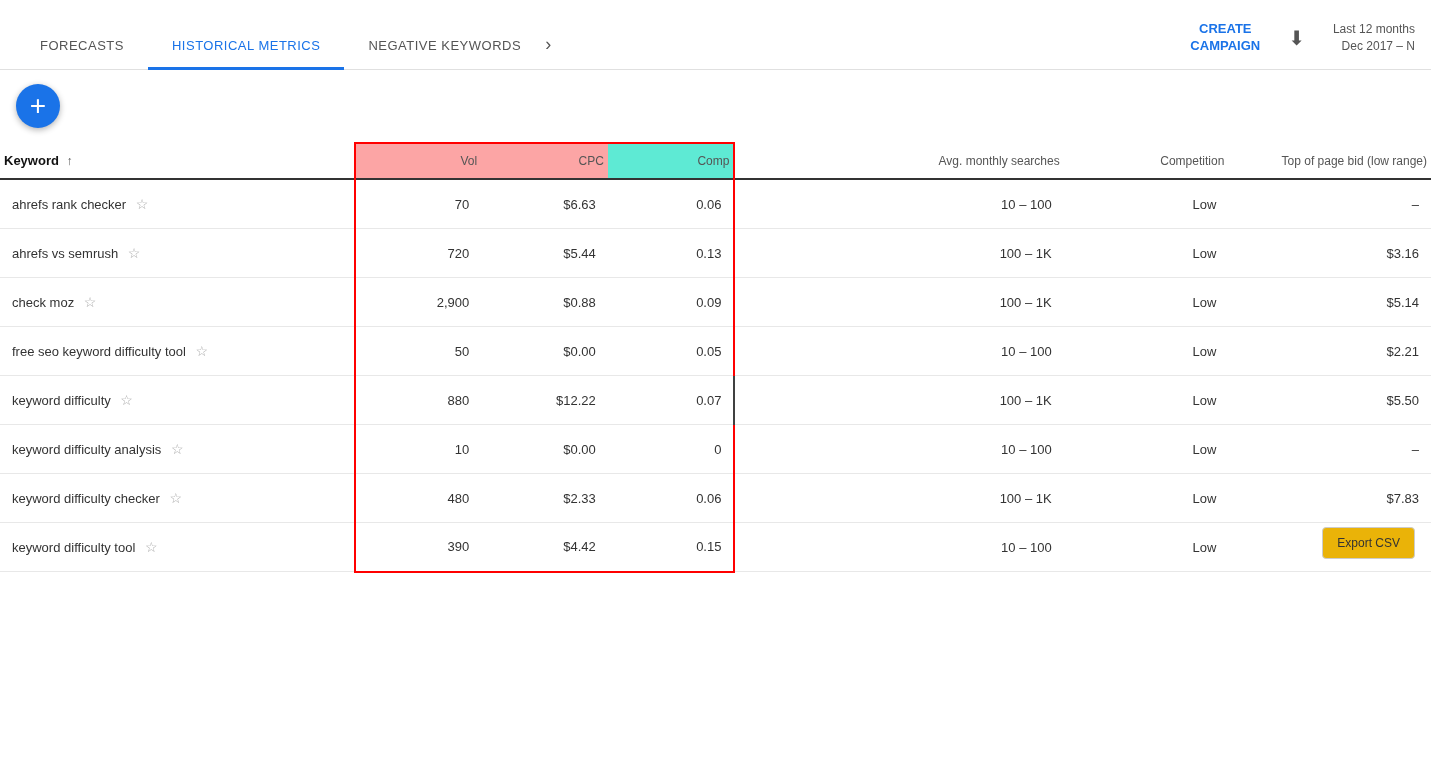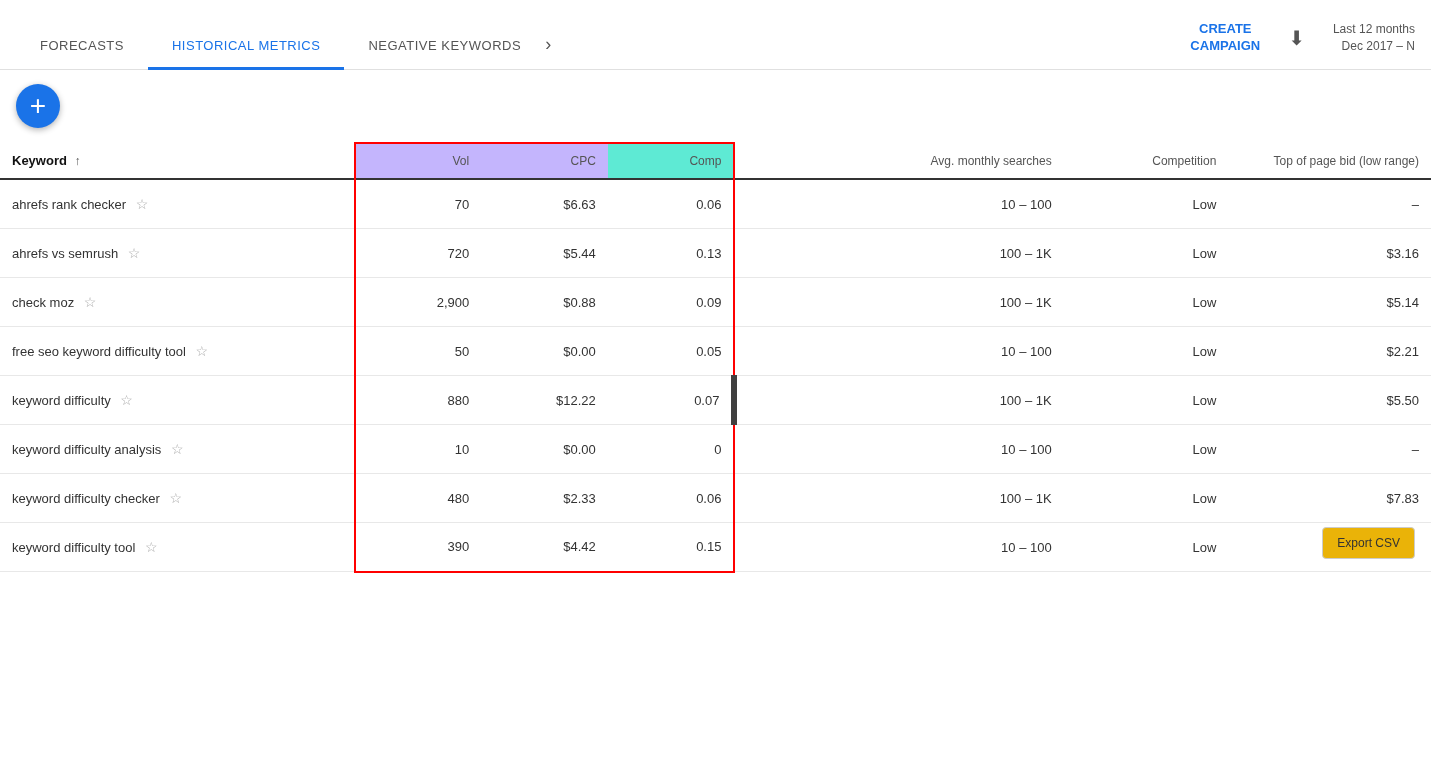--- a/index.html
+++ b/index.html
@@ -105,21 +105,21 @@
     col.col-spacer    { width: 60px; }
     col.col-avg       { width: 200px; }
     col.col-competition { width: 130px; }
     col.col-topbid    { width: 160px; }
 
     thead tr {
       border-bottom: 2px solid #333;
     }
 
     th {
-      padding: 10px 12px;
+      padding: 10px 4px;
       text-align: right;
       font-size: 12px;
       color: #555;
       font-weight: 500;
       vertical-align: bottom;
     }
     th.col-keyword-th {
       text-align: left;
       color: #111;
       font-weight: 700;
@@ -158,21 +158,21 @@
       padding: 8px 14px;
       font-size: 12px;
       color: #333;
       cursor: pointer;
       white-space: nowrap;
     }
 
     
     thead th.vol-th,
     thead th.cpc-th {
-      background: #c4b5fd;
+      background: #fca5a5;
     }
     thead th.comp-th {
       background: #5eead4;
     }
   </style>
 </head>
 <body>
 
 <div class="nav-bar">
   <div class="nav-tab forecasts">FORECASTS</div>
@@ -282,21 +282,21 @@
       $2.21
       
     </td>
   </tr>
         <tr>
     <td class="col-keyword-td">
       keyword difficulty <span class="star-icon">☆</span>
     </td>
     <td style="border-left:2px solid red;">880</td>
     <td style="">$12.22</td>
-    <td style="border-right:6px solid #404040;">0.07</td>
+    <td style="border-right:2px solid #404040;">0.07</td>
     <td></td>
     <td>100 – 1K</td>
     <td>Low</td>
     <td style="position:relative;">
       $5.50
       
     </td>
   </tr>
         <tr>
     <td class="col-keyword-td">

